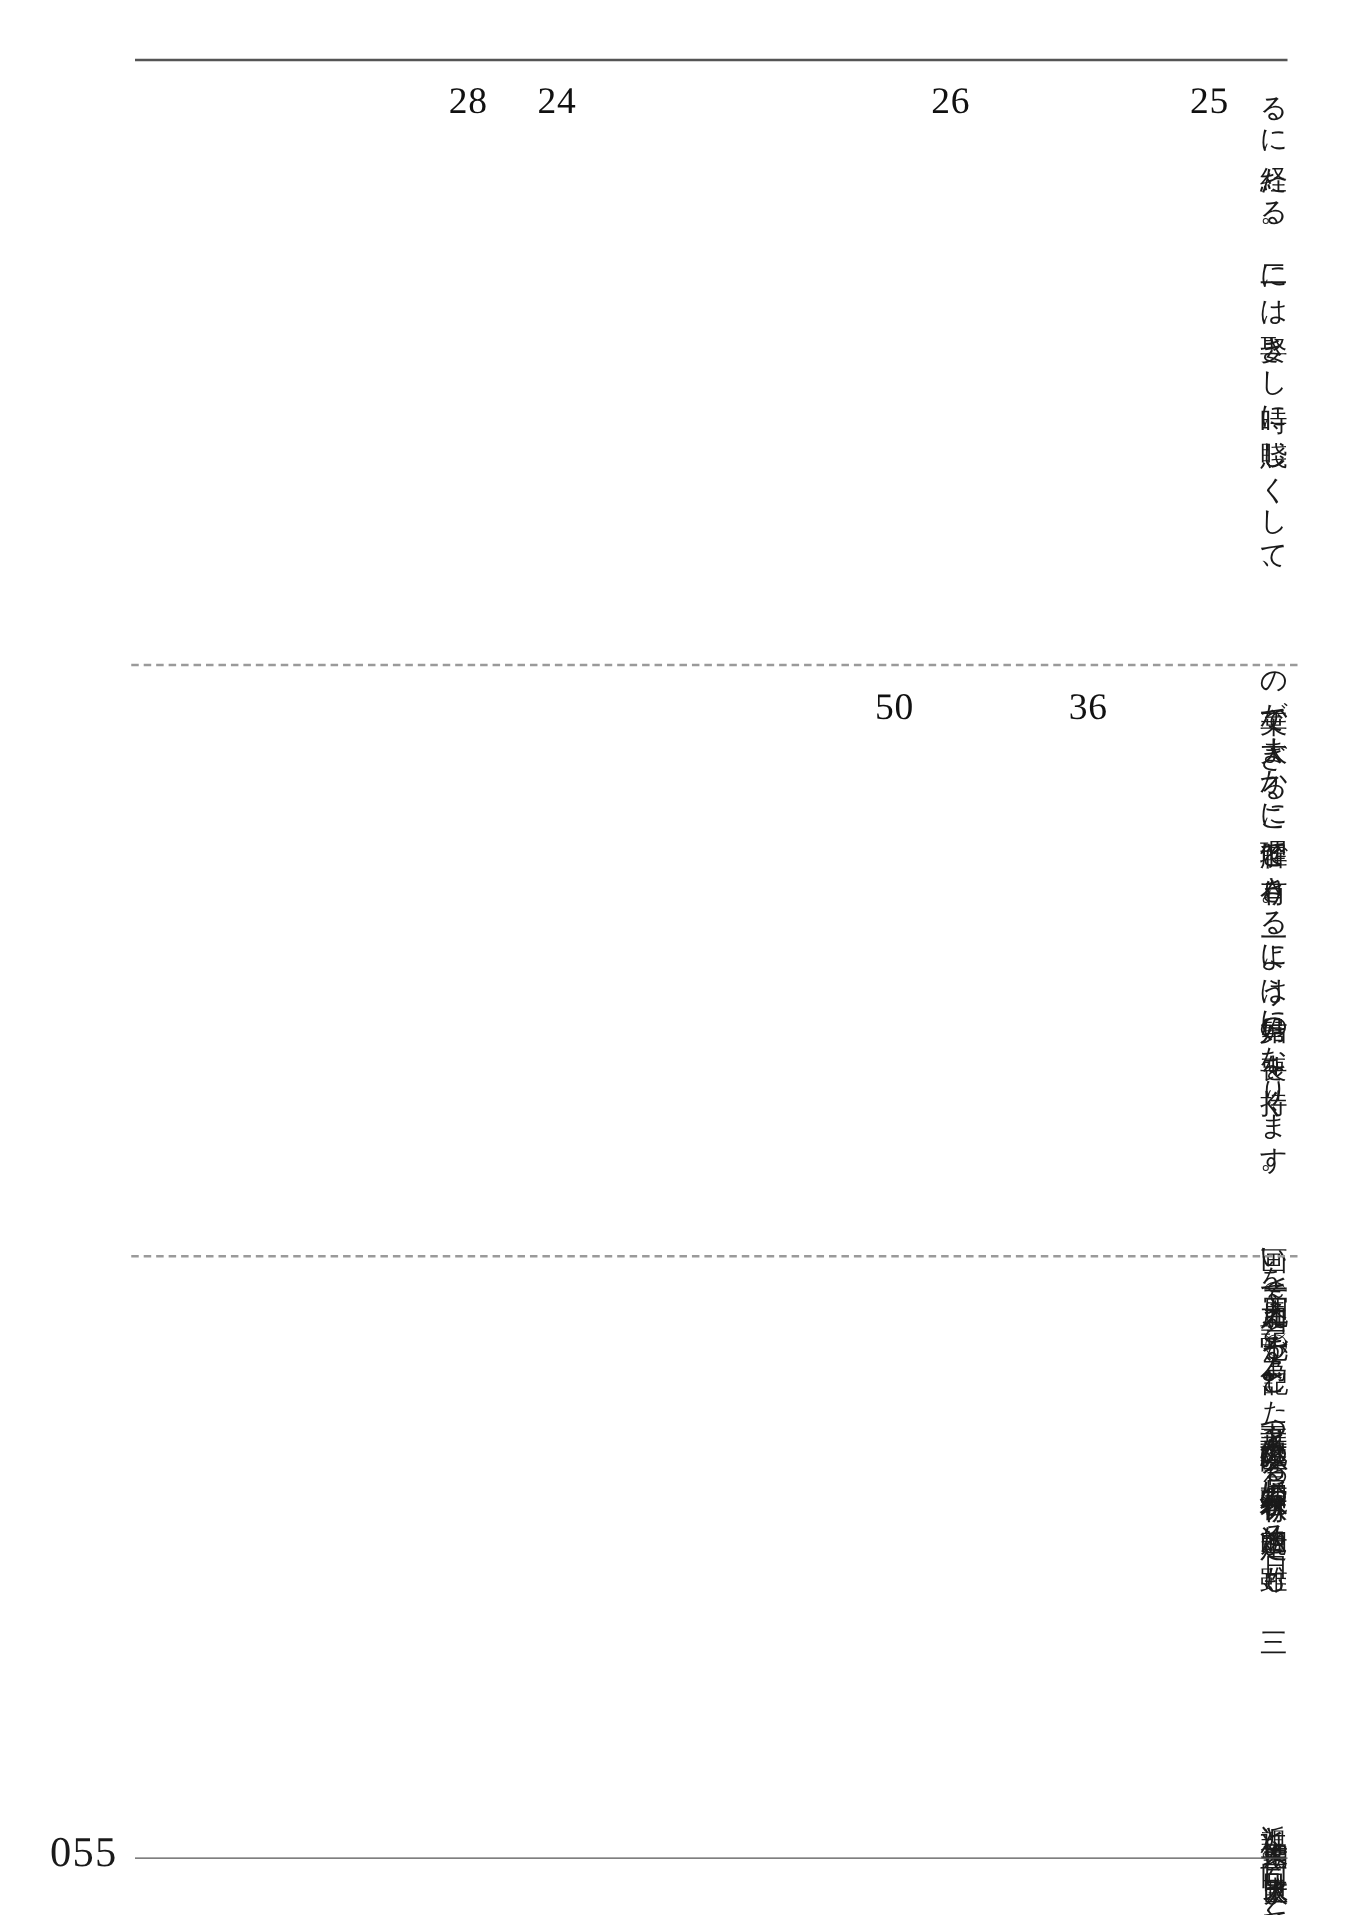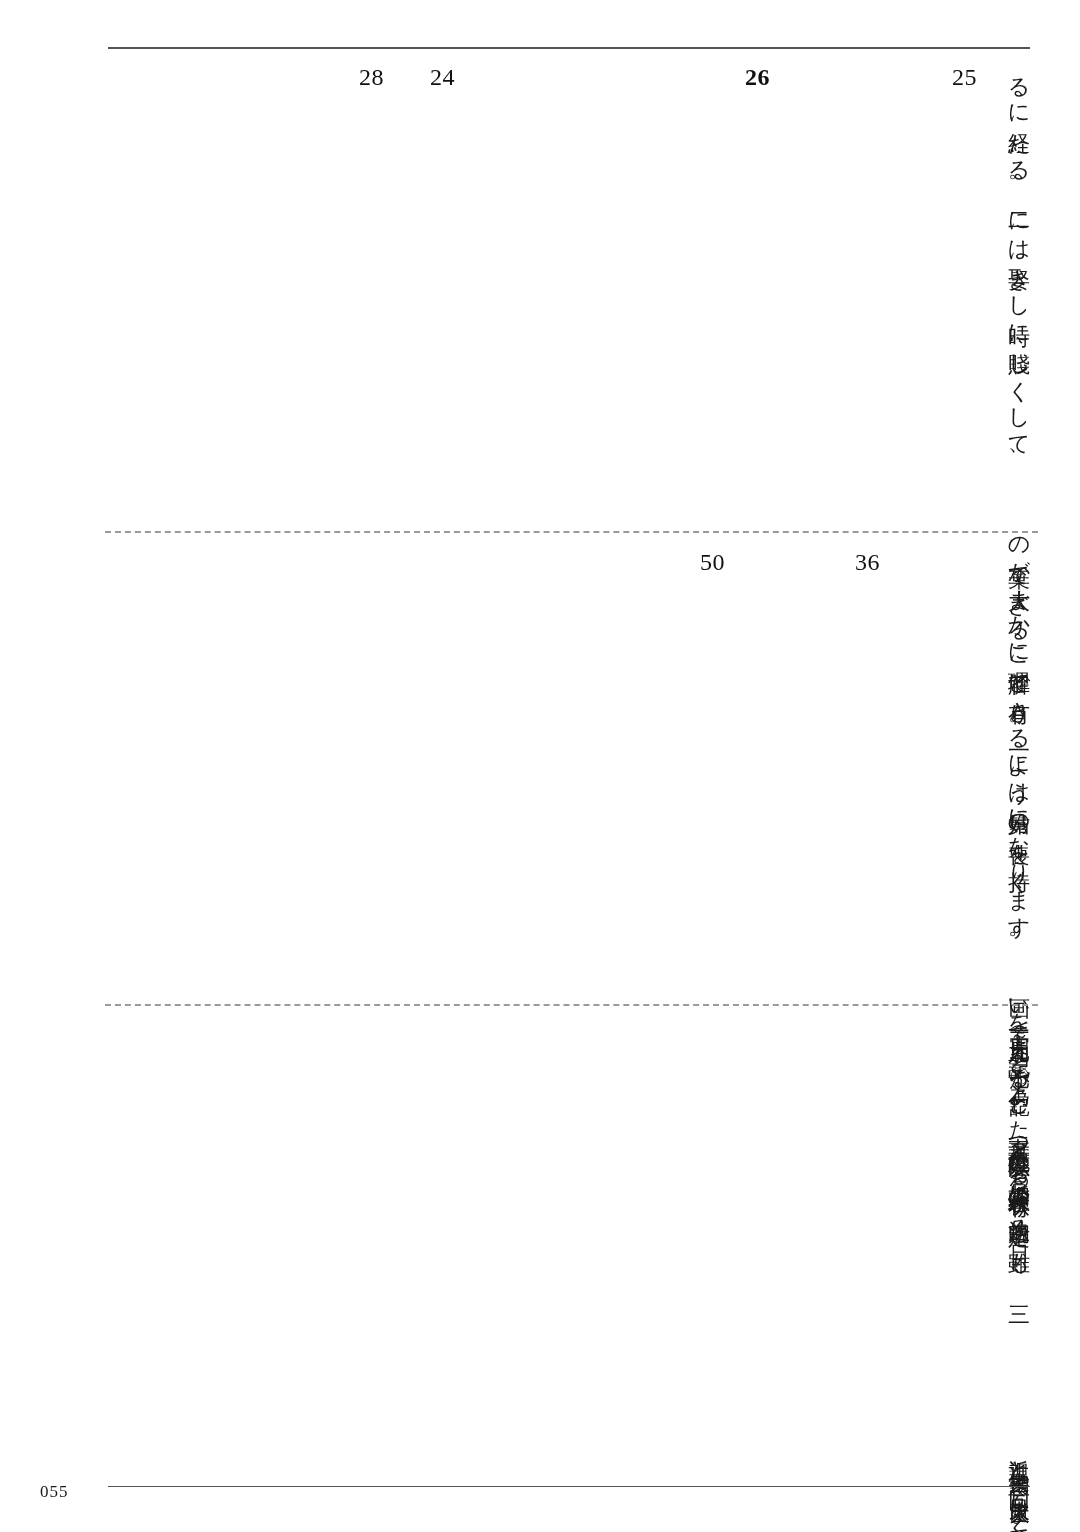--- a/index.html
+++ b/index.html
@@ -46,21 +46,21 @@
     border-top: 2px dashed #9a9a9a;
   }
   #divider-1 { top: 531px; }
   #divider-2 { top: 1004px; }
 
   
   .page-number {
     position: absolute;
     left: 40px;
     bottom: 30px;
-    font-size: 17px;
+    font-size: 34px;
     letter-spacing: 1px;
     color: #1a1a1a;
     font-family: "Liberation Serif", "DejaVu Serif", serif;
   }
 
   
   .band {
     position: absolute;
     writing-mode: vertical-rl;
     -webkit-writing-mode: vertical-rl;
@@ -88,21 +88,21 @@
     flex: 0 0 auto;
   }
 
   #band-top .col    { margin-left: 15px; font-size: 22px; letter-spacing: 1.9px; }
   #band-mid .col    { margin-left: 15px; font-size: 22px; letter-spacing: 1.9px; }
   #band-bottom .col { margin-left: 12px; font-size: 20px; letter-spacing: 1.5px; }
 
   
   .section-head {
     position: absolute;
-    font-size: 24px;
+    font-size: 30px;
     font-family: "Liberation Serif", "DejaVu Serif", serif;
     color: #111;
     letter-spacing: 0.5px;
   }
   .col.indent-sm { padding-top: 26px; }
 </style>
 </head>
 <body>
 
 <div class="page">
@@ -111,21 +111,21 @@
 
   <div class="band" id="band-top">
     <div class="col">るに経たる。二には娶きし時に賤しくして、</div>
     <div class="col">の棄てざること有り。一には舅姑の喪を持く</div>
     <div class="col">画いて記と為よ。妻棄つる状有りと雖も、三</div>
     <div class="col">近親と同じく署せよ。若し書解らずば、指を</div>
 
   </div>
 
   <div class="section-head" style="left:916px;top:64px;margin-left:36px;">25</div>
-  <div class="section-head" style="left:745px;top:64px;font-weight:bold;">26</div>
+  <div class="section-head" style="left:745px;top:64px;">26</div>
   <div class="section-head" style="left:430px;top:64px;">24</div>
   <div class="section-head" style="left:359px;top:64px;">28</div>
 
   <div class="dashed-rule" id="divider-1"></div>
 
   <div class="band" id="band-mid">
     <div class="col">が大まかに理解できるようになります。</div>
     <div class="col">を加えると、八世紀以降の婚姻家系の法的規定</div>
     <div class="col indent-sm">一百。</div>
 

